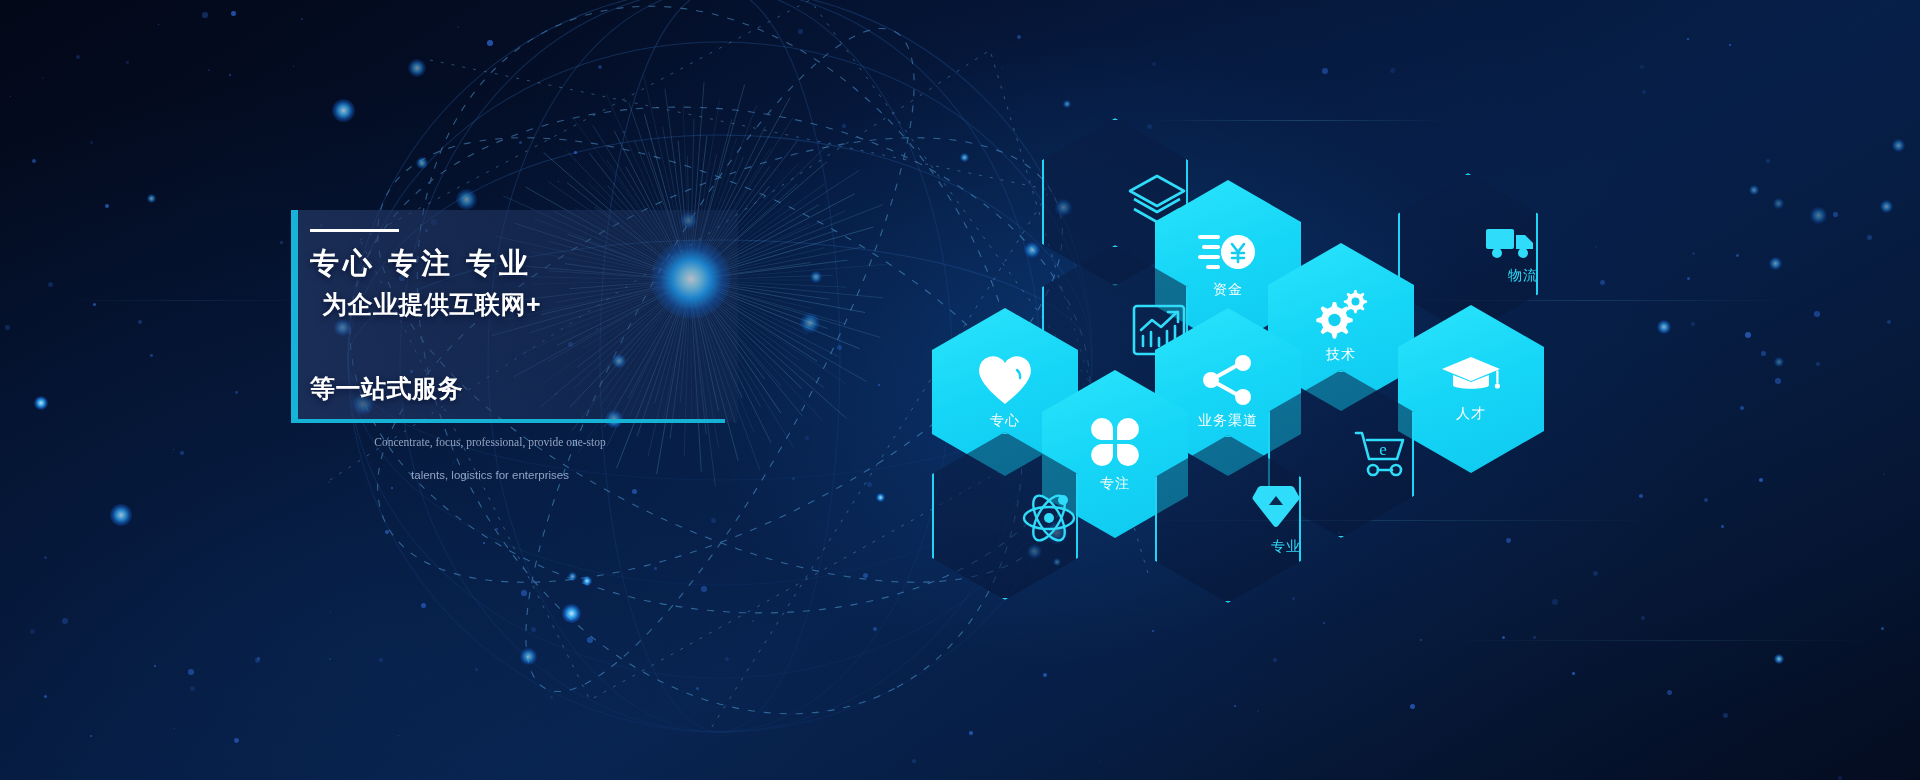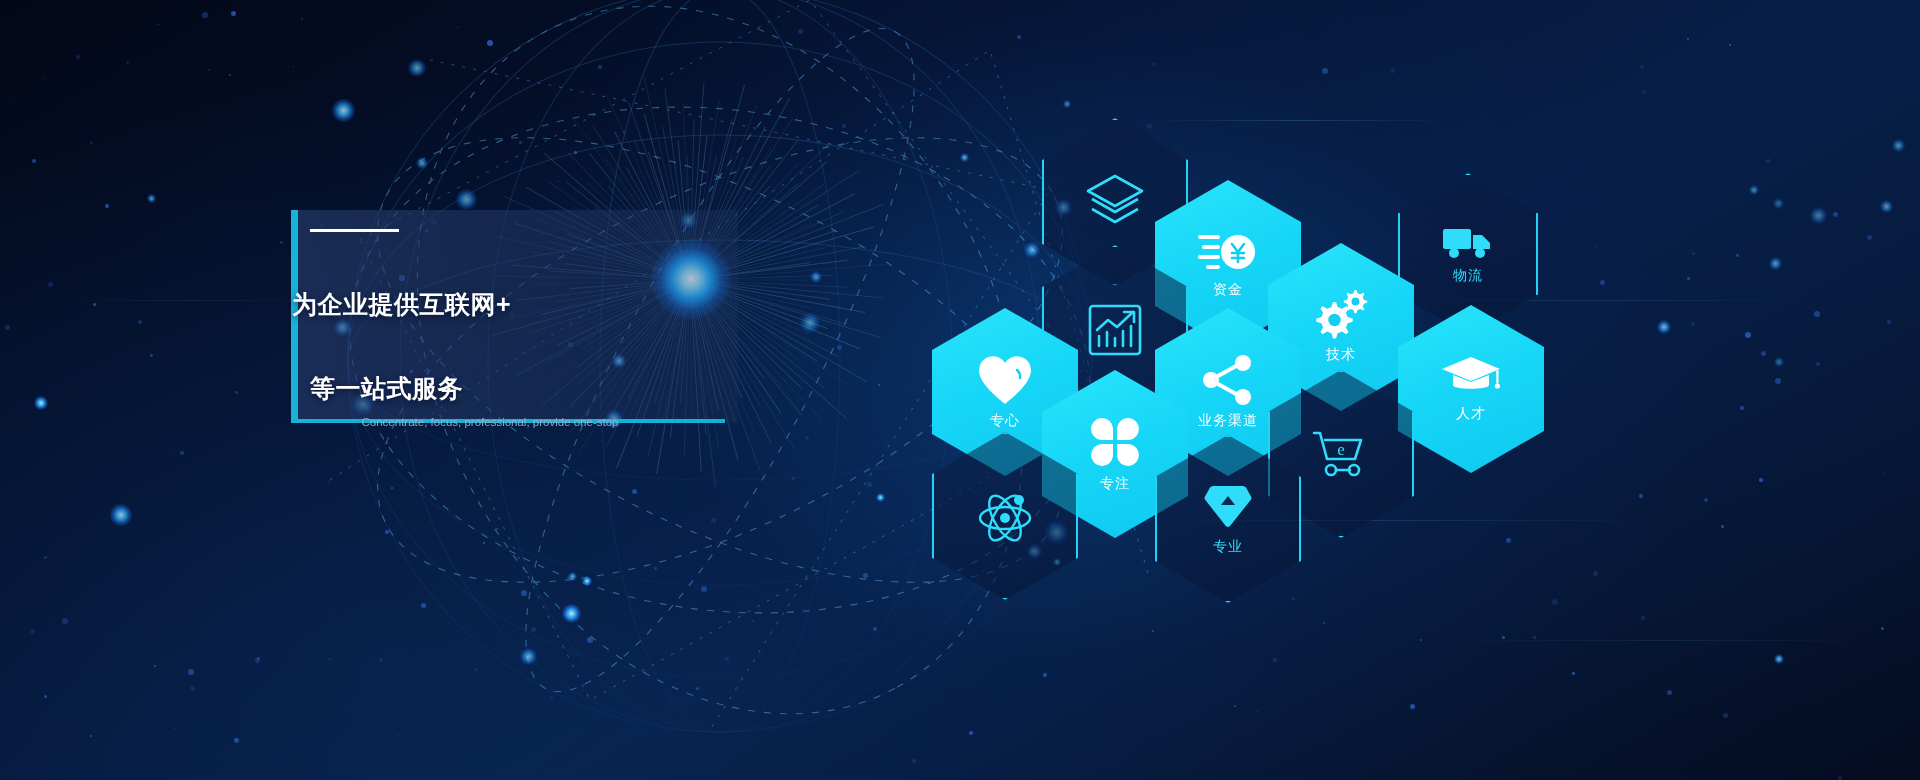--- a/index.html
+++ b/index.html
@@ -36,36 +36,36 @@
     position:absolute;left:291px;top:210px;width:447px;height:212px;
     background:linear-gradient(105deg,rgba(40,62,110,.62) 0%,rgba(36,58,104,.46) 55%,rgba(30,50,92,.26) 100%);
   }
   .panel-bar{position:absolute;left:291px;top:210px;width:7px;height:212px;background:#17b3d8;}
   .panel-underline{position:absolute;left:291px;top:419px;width:434px;height:4px;background:#16b2d6;}
   .title-rule{position:absolute;left:310px;top:229px;width:89px;height:3px;background:#ffffff;}
 
   .tl{position:absolute;color:#ffffff;font-weight:bold;letter-spacing:.5px;
       text-shadow:0 2px 6px rgba(0,10,40,.75);white-space:nowrap;}
   #t0{left:310px;top:244px;font-size:29px;letter-spacing:4px;}
-  #t1{left:292px;top:288px;font-size:25px;}
+  #t1{left:322px;top:288px;font-size:25px;}
   #t2{left:310px;top:330px;font-size:25px;}
   #t3{left:310px;top:372px;font-size:25px;}
 
   .en{position:absolute;width:560px;text-align:center;left:210px;
       color:#9fb0cf;font-size:11.5px;line-height:16px;opacity:.92;}
-  #e0{top:414px;}
+  #e0{top:434px;font-family:Liberation Serif, serif;}
   #e1{top:451px;}
   #e2{top:467px;}
 
   
   .hex{position:absolute;width:var(--w);height:var(--h);
     clip-path:polygon(50% 0%,100% 25%,100% 75%,50% 100%,0% 75%,0% 25%);
     display:flex;flex-direction:column;align-items:center;justify-content:center;}
   .hex.solid{background:linear-gradient(160deg,#2ae4fb 0%,#16d6f7 48%,#0ec9ef 100%);}
-  .hex.outline{background:linear-gradient(160deg,rgba(10,30,70,.55),rgba(6,20,52,.55));}
+  .hex.outline{background:linear-gradient(160deg,rgba(10,30,70,.55),rgba(6,20,52,.55));align-items:flex-end;}
   .hex.outline::before{
     content:"";position:absolute;inset:0;
     clip-path:polygon(50% 0%,100% 25%,100% 75%,50% 100%,0% 75%,0% 25%);
     background:#1fd4f5;
     -webkit-mask:
       linear-gradient(#000 0 0) content-box,
       linear-gradient(#000 0 0);
     -webkit-mask-composite:xor;mask-composite:exclude;
     padding:2px;
   }
@@ -457,24 +457,26 @@
       <div class="glow" style="left:1769px;top:257px;width:13px;height:13px;opacity:0.54;"></div>
       <div class="glow" style="left:1810px;top:207px;width:17px;height:17px;opacity:0.41;"></div>
       <div class="glow" style="left:1774px;top:654px;width:10px;height:10px;opacity:0.69;"></div>
     </div>
 
   <div class="panel"></div>
   <div class="panel-bar"></div>
   <div class="panel-underline"></div>
   <div class="title-rule"></div>
 
+  <div class="tl" id="t0">专心 专注 专业</div>
   <div class="tl" id="t1">为企业提供互联网+</div>
   <div class="tl" id="t3">等一站式服务</div>
 
   <div class="en" id="e0">Concentrate, focus, professional, provide one-stop</div>
+  <div class="en" id="e2">talents, logistics for enterprises</div>
 
   <div class="hexwrap" style="left:1042px;top:118px;">
     <div class="hex outline" style="--w:146px;--h:168px;">
       <span class="ico">
         <svg width="62" height="58" viewBox="0 0 62 58" fill="none" stroke="#2fdcfa" stroke-width="2.6" stroke-linejoin="round">
           <path d="M31 3 L58 18 L31 33 L4 18 Z"></path>
           <path d="M8 26 L31 39 L54 26"></path>
           <path d="M8 36 L31 49 L54 36"></path>
         </svg>
       </span>

